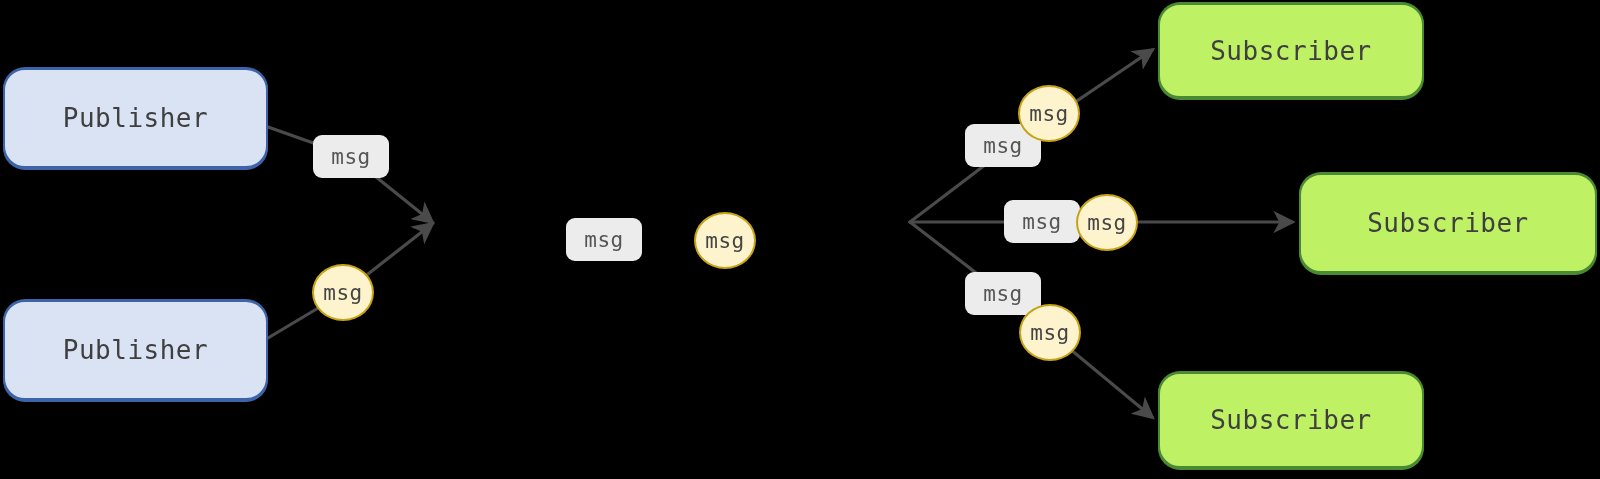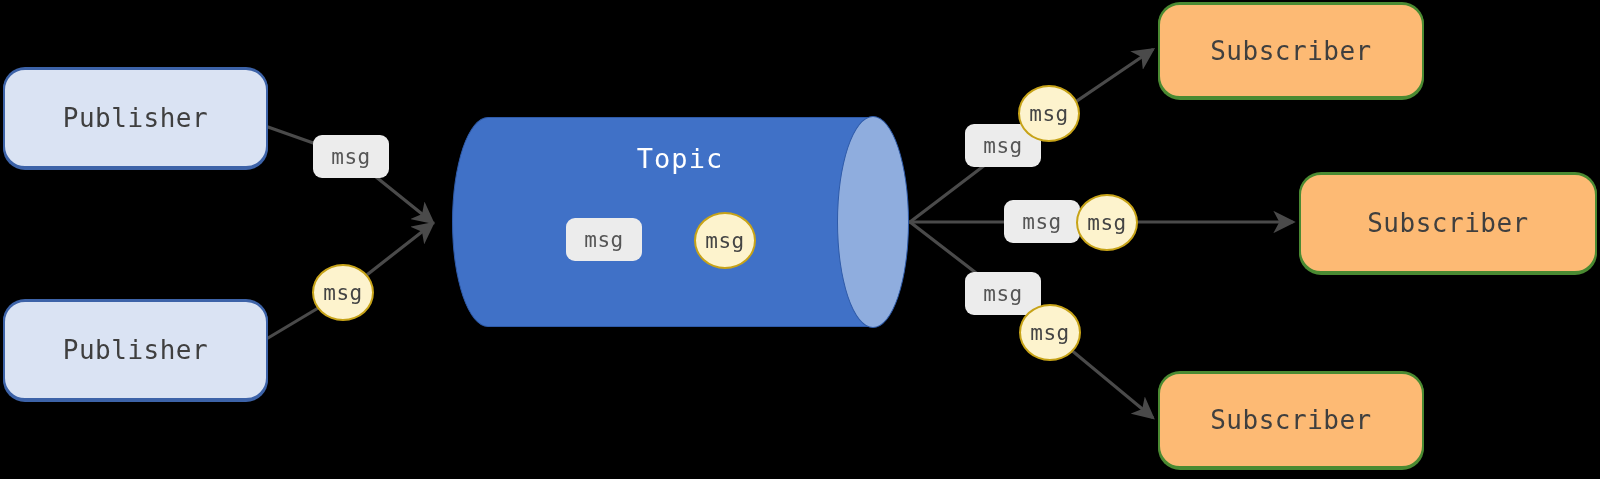--- a/index.html
+++ b/index.html
@@ -43,21 +43,21 @@
     border: 2.4px solid #3d63a8;
     border-radius: 22px;
     color: #3f3f3f;
     font-size: 26px;
     letter-spacing: 0.5px;
     box-shadow: 0 2px 0 0 #3d63a8, 0 -1px 0 0 #3d63a8;
     text-align: center;
   }
 
   .subscriber {
-    background: #fdba74;
+    background: #bef264;
     border: 2.4px solid #4a8a32;
     border-radius: 22px;
     color: #3f3f3f;
     font-size: 26px;
     letter-spacing: 0.5px;
     box-shadow: 0 2px 0 0 #4a8a32, 0 -1px 0 0 #4a8a32;
   }
 
   
   .cylinder {
@@ -148,25 +148,20 @@
   </svg>
 
   <div class="node publisher" style="left:3px; top:68px; width:265px; height:100px;">
     <span>Publisher</span>
   </div>
 
   <div class="node publisher" style="left:3px; top:300px; width:265px; height:100px;">
     <span>Publisher</span>
   </div>
 
-  <div class="cylinder" style="left:452px; top:117px; width:456px; height:210px;">
-    <div class="cyl-body"></div>
-    <div class="cyl-cap"></div>
-    <div class="cyl-title">Topic</div>
-  </div>
 
   <div class="msg-box" style="left:566px; top:218px; width:76px; height:43px;">
     <span>msg</span>
   </div>
 
   <div class="msg-circle" style="left:694px; top:212px; width:62px; height:57px;">
     <span>msg</span>
   </div>
 
   <div class="msg-box" style="left:313px; top:135px; width:76px; height:43px;">

